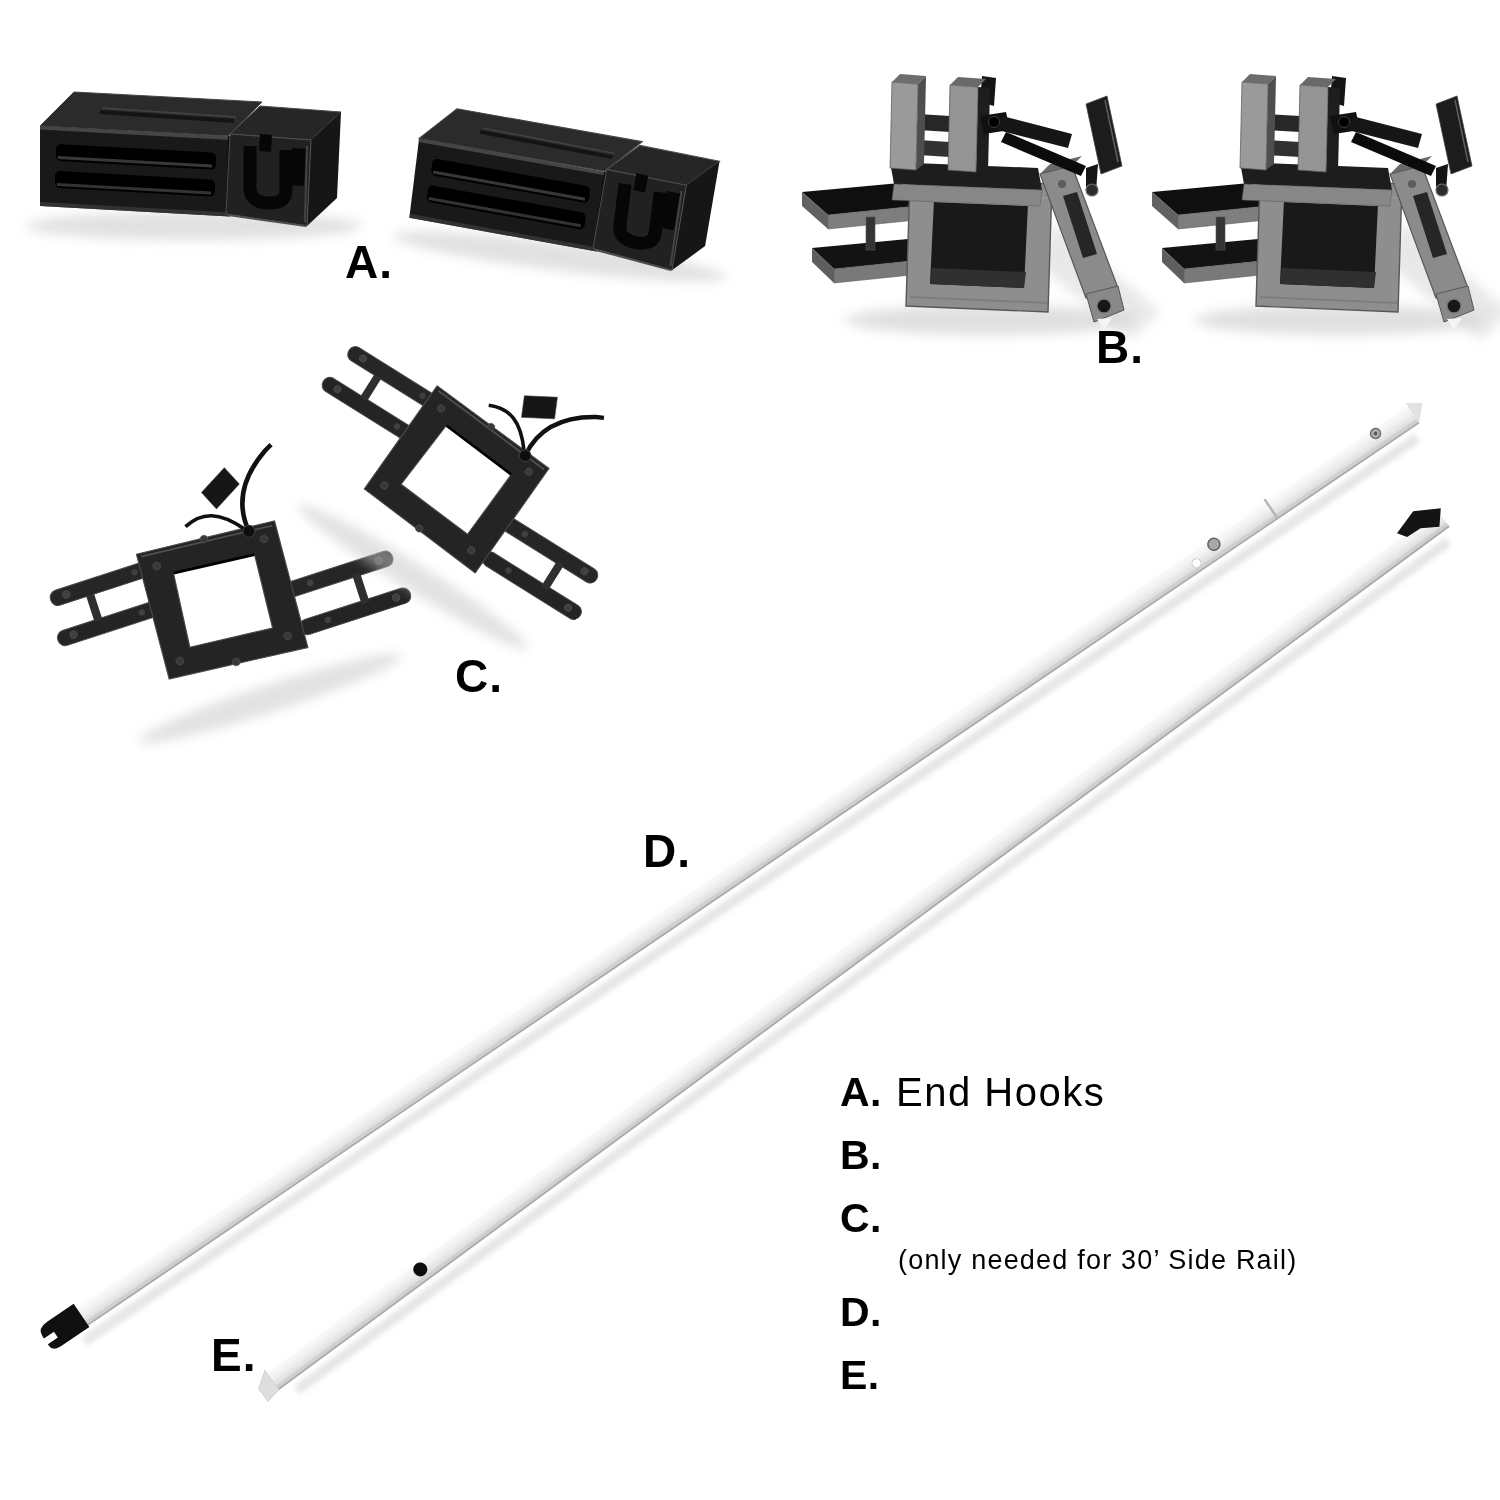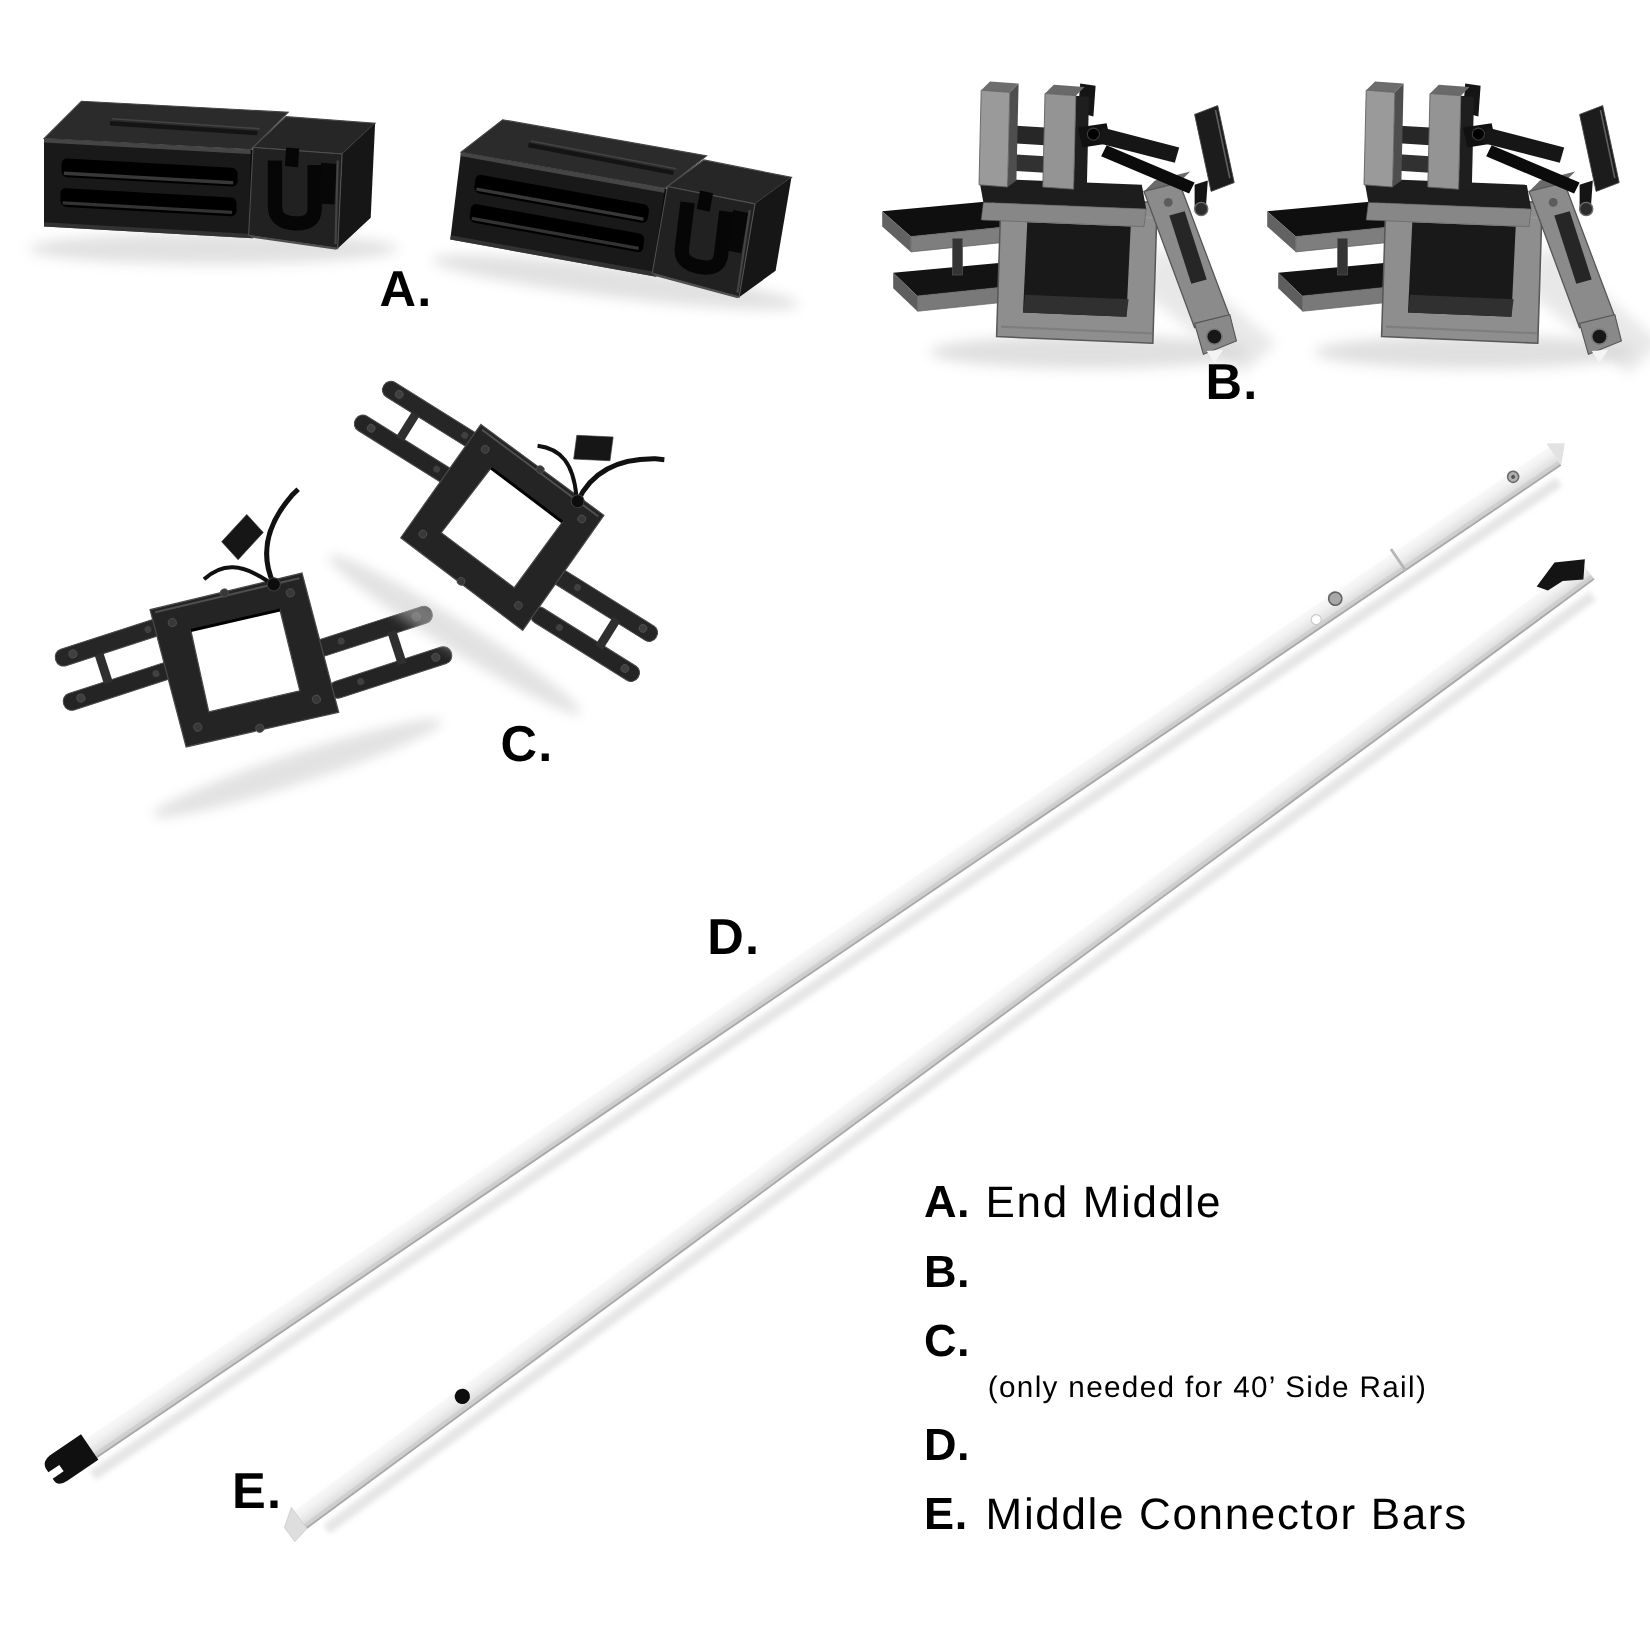--- a/index.html
+++ b/index.html
@@ -233,31 +233,30 @@
 
   <div class="callout callout-a">A.</div>
   <div class="callout callout-b">B.</div>
   <div class="callout callout-c">C.</div>
   <div class="callout callout-d">D.</div>
   <div class="callout callout-e">E.</div>
 
   <div class="legend">
     <div class="legend-row">
       <span class="legend-letter">A.</span>
-      <span class="legend-label">End Middle</span>
+      <span class="legend-label">End Hooks</span>
     </div>
     <div class="legend-row">
       <span class="legend-letter">B.</span>
     </div>
     <div class="legend-row" style="margin-bottom:0;">
       <span class="legend-letter">C.</span>
     </div>
-    <div class="legend-note">(only needed for 40’ Side Rail)</div>
+    <div class="legend-note">(only needed for 30’ Side Rail)</div>
     <div class="legend-row">
       <span class="legend-letter">D.</span>
     </div>
     <div class="legend-row">
       <span class="legend-letter">E.</span>
-      <span class="legend-label">Middle Connector Bars</span>
     </div>
   </div>
 
 </div>
 
 </body></html>

